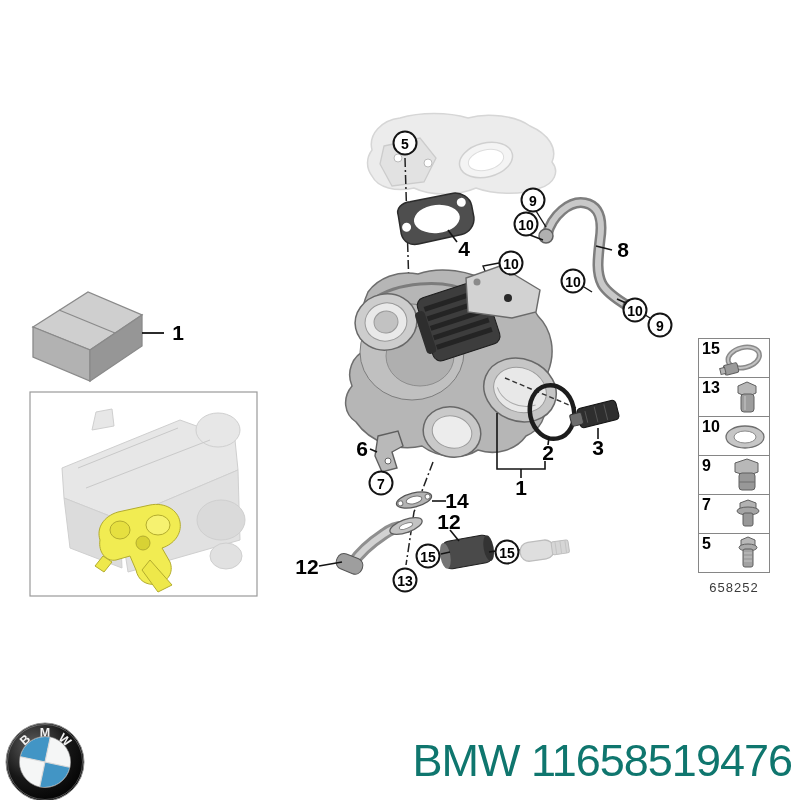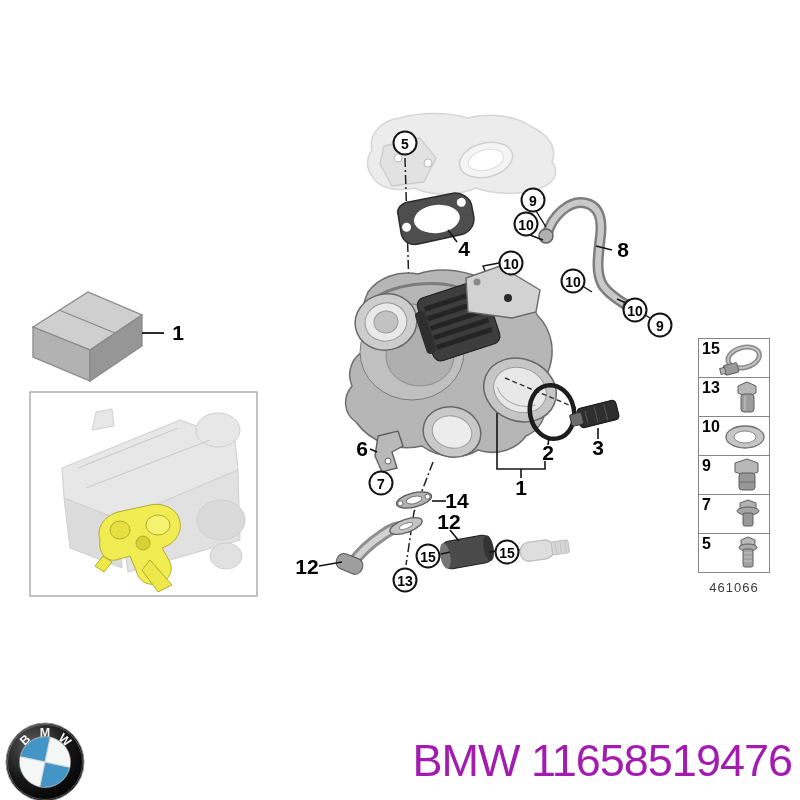--- a/index.html
+++ b/index.html
@@ -14,21 +14,21 @@
           font:bold 21px "Liberation Sans",sans-serif;color:#000;white-space:nowrap;}
   .legend{position:absolute;left:698px;top:338px;width:72px;}
   .cell{position:relative;width:72px;height:40px;background:#fff;border:1px solid #868686;
         box-sizing:border-box;margin-top:-1px;}
   .cell:first-child{margin-top:0;}
   .cellnum{position:absolute;left:3px;top:1px;font:bold 16px "Liberation Sans",sans-serif;color:#000;}
   .cellicon{position:absolute;right:1px;top:0;}
   .legcode{position:absolute;left:694px;top:580px;width:80px;text-align:center;
            font:13px "Liberation Sans",sans-serif;color:#3a3a3a;letter-spacing:1px;}
   .partnum{position:absolute;right:8px;top:735px;font:400 45px "Liberation Sans",sans-serif;
-           color:#a21caf;letter-spacing:-1px;}
+           color:#0f766e;letter-spacing:-1px;}
   .logo{position:absolute;left:5px;top:722px;}
 </style>
 </head>
 <body>
 
 <div class="stage">
 
   <svg class="art" width="800" height="620" viewBox="0 0 800 620">
 
     <g>
@@ -269,21 +269,21 @@
     <div class="cell">
       <span class="cellnum">5</span>
       <svg class="cellicon" width="56" height="38">
         <polygon points="29,6 36,3 43,6 43,12 36,15 29,12" fill="#b8b8b8" stroke="#5f5f5f"></polygon>
         <ellipse cx="36" cy="13.5" rx="9" ry="3.5" fill="#aaaaaa" stroke="#5f5f5f"></ellipse>
         <rect x="31" y="15" width="10" height="18" rx="2" fill="#a2a2a2" stroke="#5f5f5f"></rect>
         <path d="M32,19 L40,19 M32,23 L40,23 M32,27 L40,27" stroke="#c4c4c4"></path>
       </svg>
     </div>
   </div>
-  <div class="legcode">461066</div>
+  <div class="legcode">658252</div>
 
   <svg class="logo" width="80" height="80" viewBox="0 0 80 80">
     <defs>
       <radialGradient id="ringG" cx="35%" cy="30%" r="80%">
         <stop offset="0%" stop-color="#5e5e5e"></stop>
         <stop offset="55%" stop-color="#171717"></stop>
         <stop offset="100%" stop-color="#000000"></stop>
       </radialGradient>
     </defs>
     <circle cx="40" cy="40" r="39" fill="url(#ringG)" stroke="#8f8f8f" stroke-width="1"></circle>

